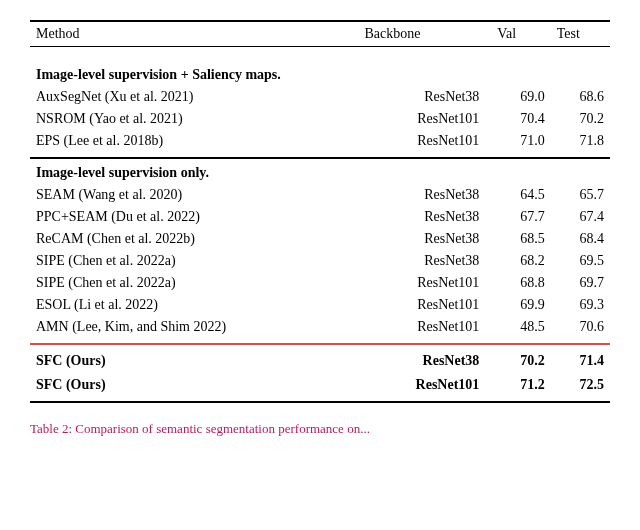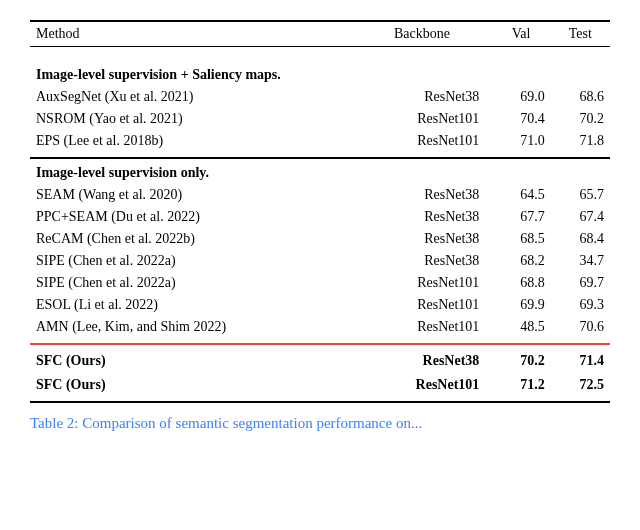--- a/index.html
+++ b/index.html
@@ -29,21 +29,21 @@
 
     thead tr th {
       font-weight: normal;
       text-align: left;
       padding: 4px 6px;
       border-top: 2px solid #000;
       border-bottom: 1px solid #000;
     }
 
     thead tr th.align-right {
-      text-align: center;
+      text-align: left;
     }
 
     tbody tr td {
       padding: 3px 6px;
       text-align: left;
       vertical-align: middle;
     }
 
     tbody tr td.align-right {
       text-align: right;
@@ -63,23 +63,23 @@
     .top-border-section td {
       border-top: 1px solid #000;
       padding-top: 6px;
     }
 
     .bold-row td {
       font-weight: bold;
     }
 
     .caption {
-      margin-top: 12px;
-      font-size: 15px;
-      color: #3b82f6;
+      margin-top: 18px;
+      font-size: 13px;
+      color: #be185d;
     }
 
     .ours-row td {
       padding-top: 4px;
       padding-bottom: 4px;
     }
 
     .ours-bottom td {
       border-bottom: 2px solid #000;
     }
@@ -141,21 +141,21 @@
       <tr>
         <td>ReCAM (Chen et al. 2022b)</td>
         <td class="align-right" style="padding-right: 12px;">ResNet38</td>
         <td class="align-right">68.5</td>
         <td class="align-right">68.4</td>
       </tr>
       <tr>
         <td>SIPE (Chen et al. 2022a)</td>
         <td class="align-right" style="padding-right: 12px;">ResNet38</td>
         <td class="align-right">68.2</td>
-        <td class="align-right">34.7</td>
+        <td class="align-right">69.5</td>
       </tr>
       <tr>
         <td>SIPE (Chen et al. 2022a)</td>
         <td class="align-right" style="padding-right: 12px;">ResNet101</td>
         <td class="align-right">68.8</td>
         <td class="align-right">69.7</td>
       </tr>
       <tr>
         <td>ESOL (Li et al. 2022)</td>
         <td class="align-right" style="padding-right: 12px;">ResNet101</td>

